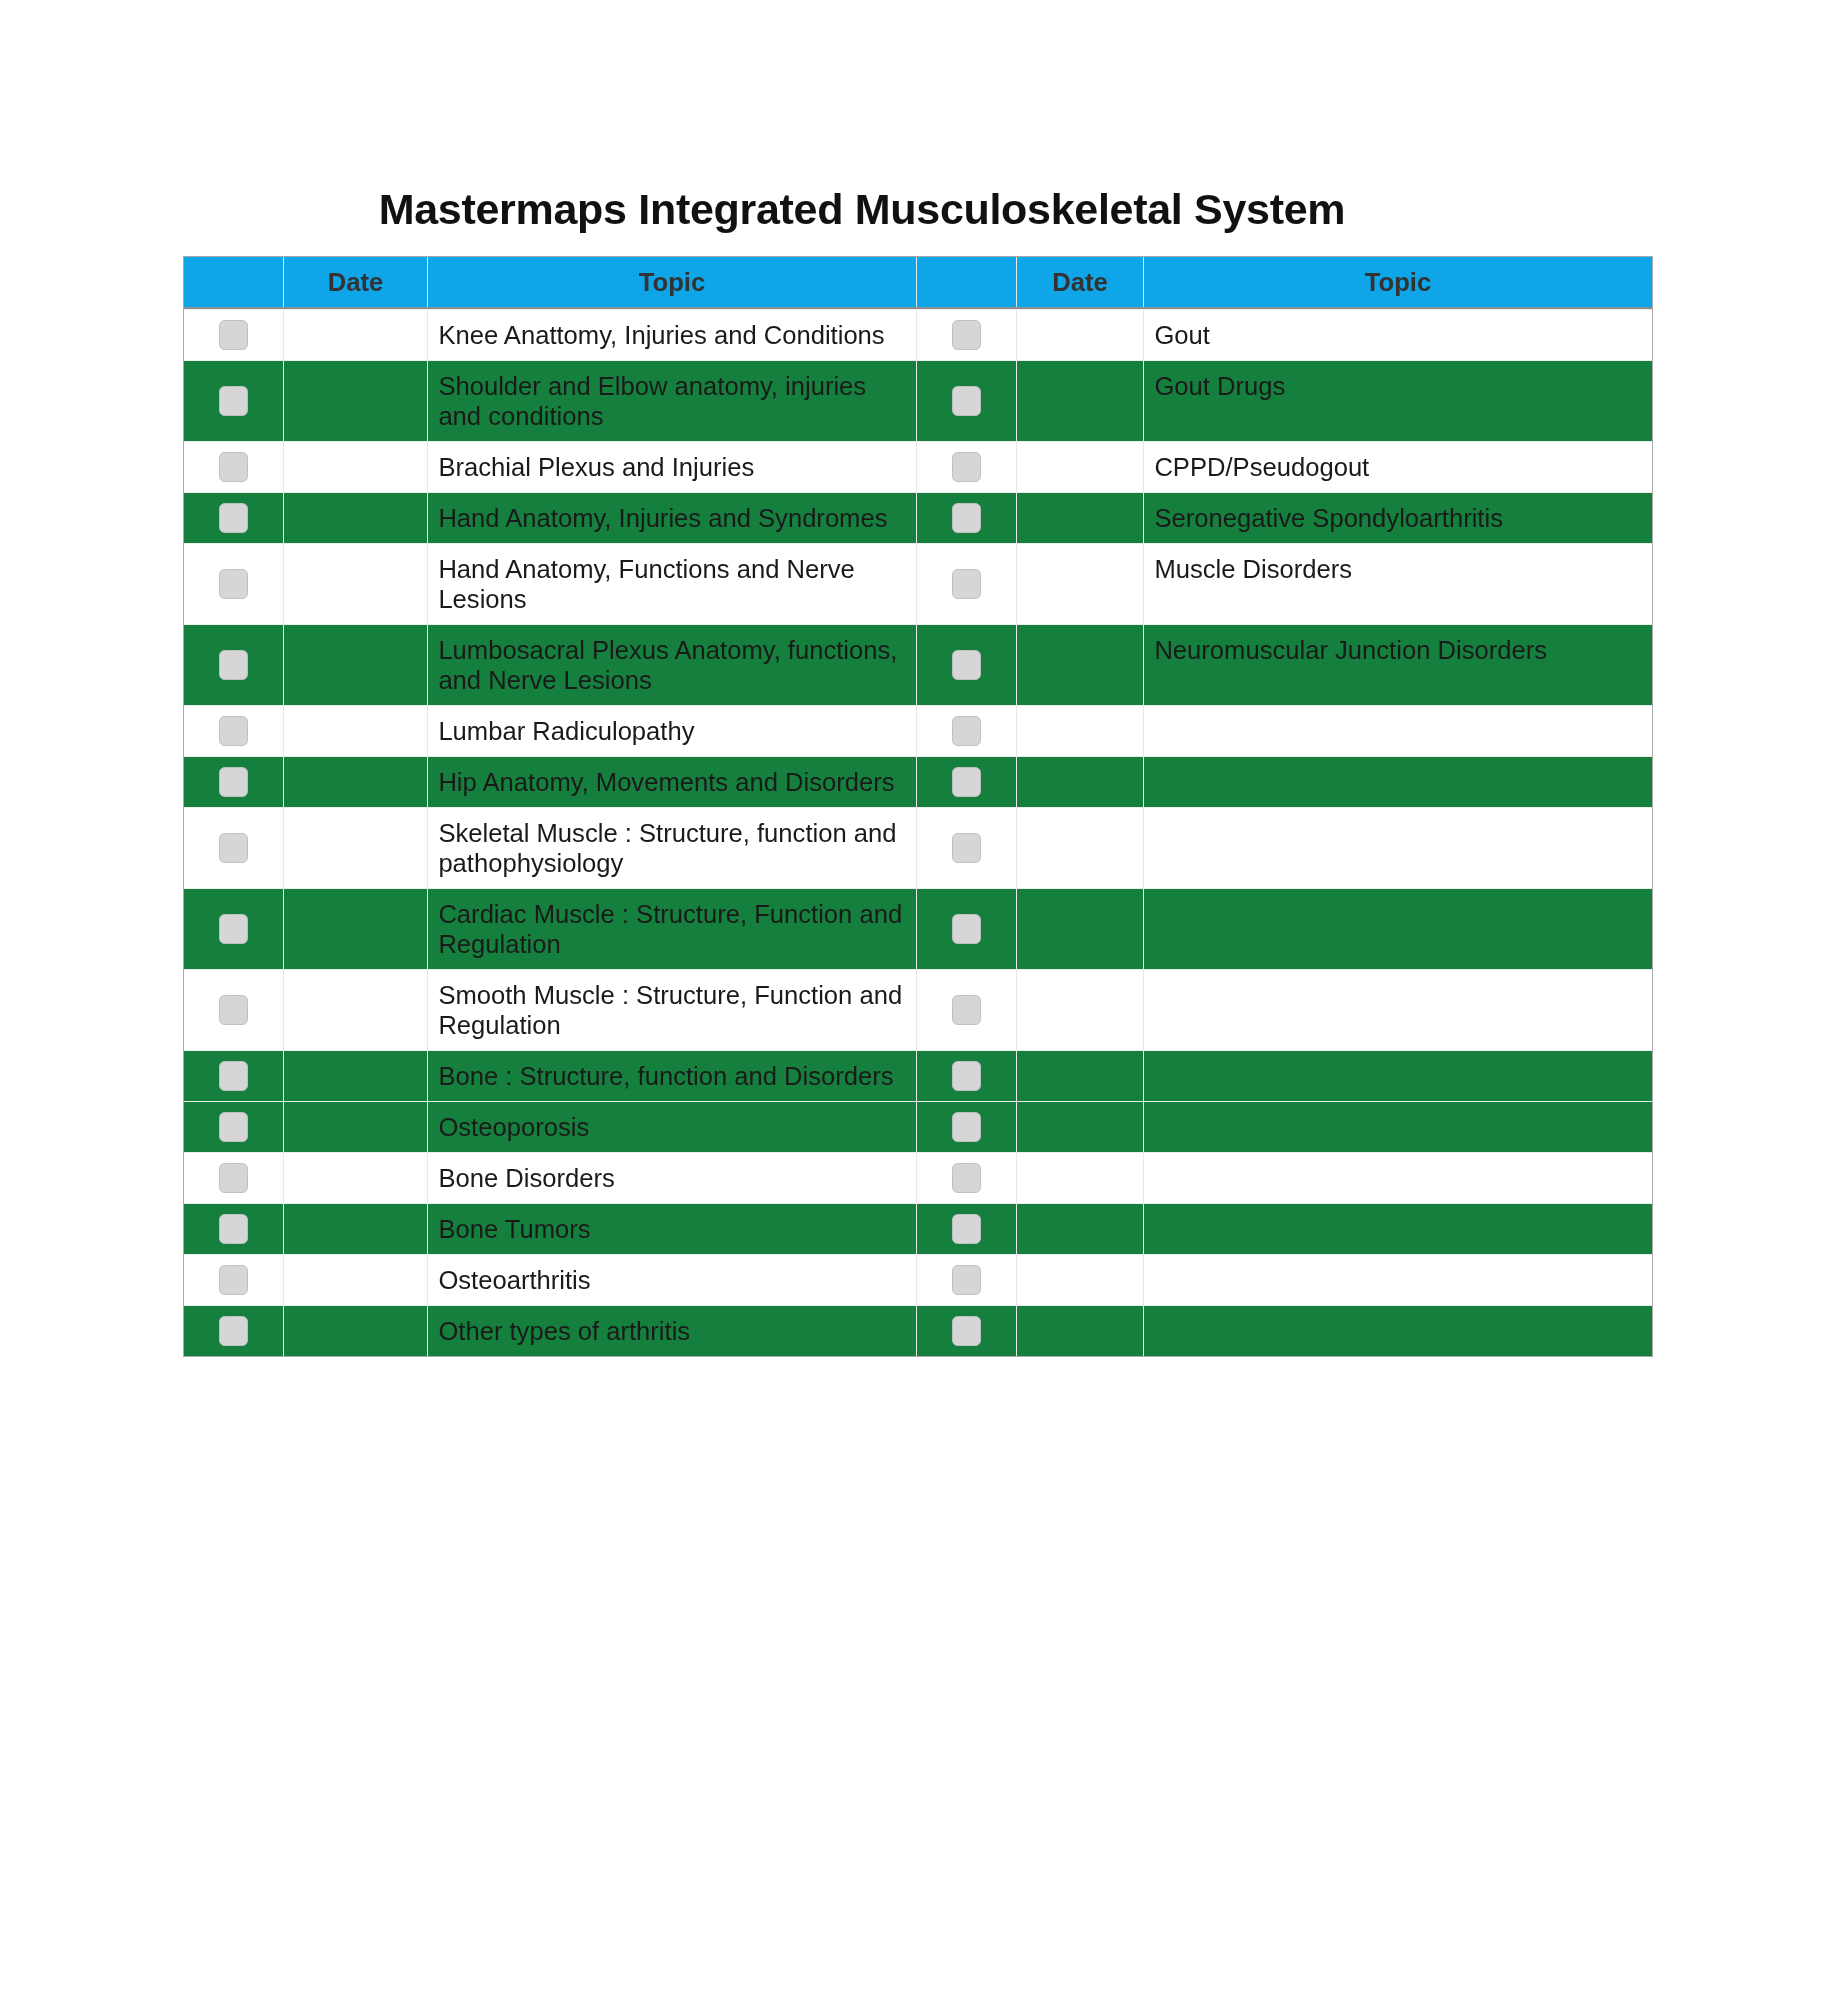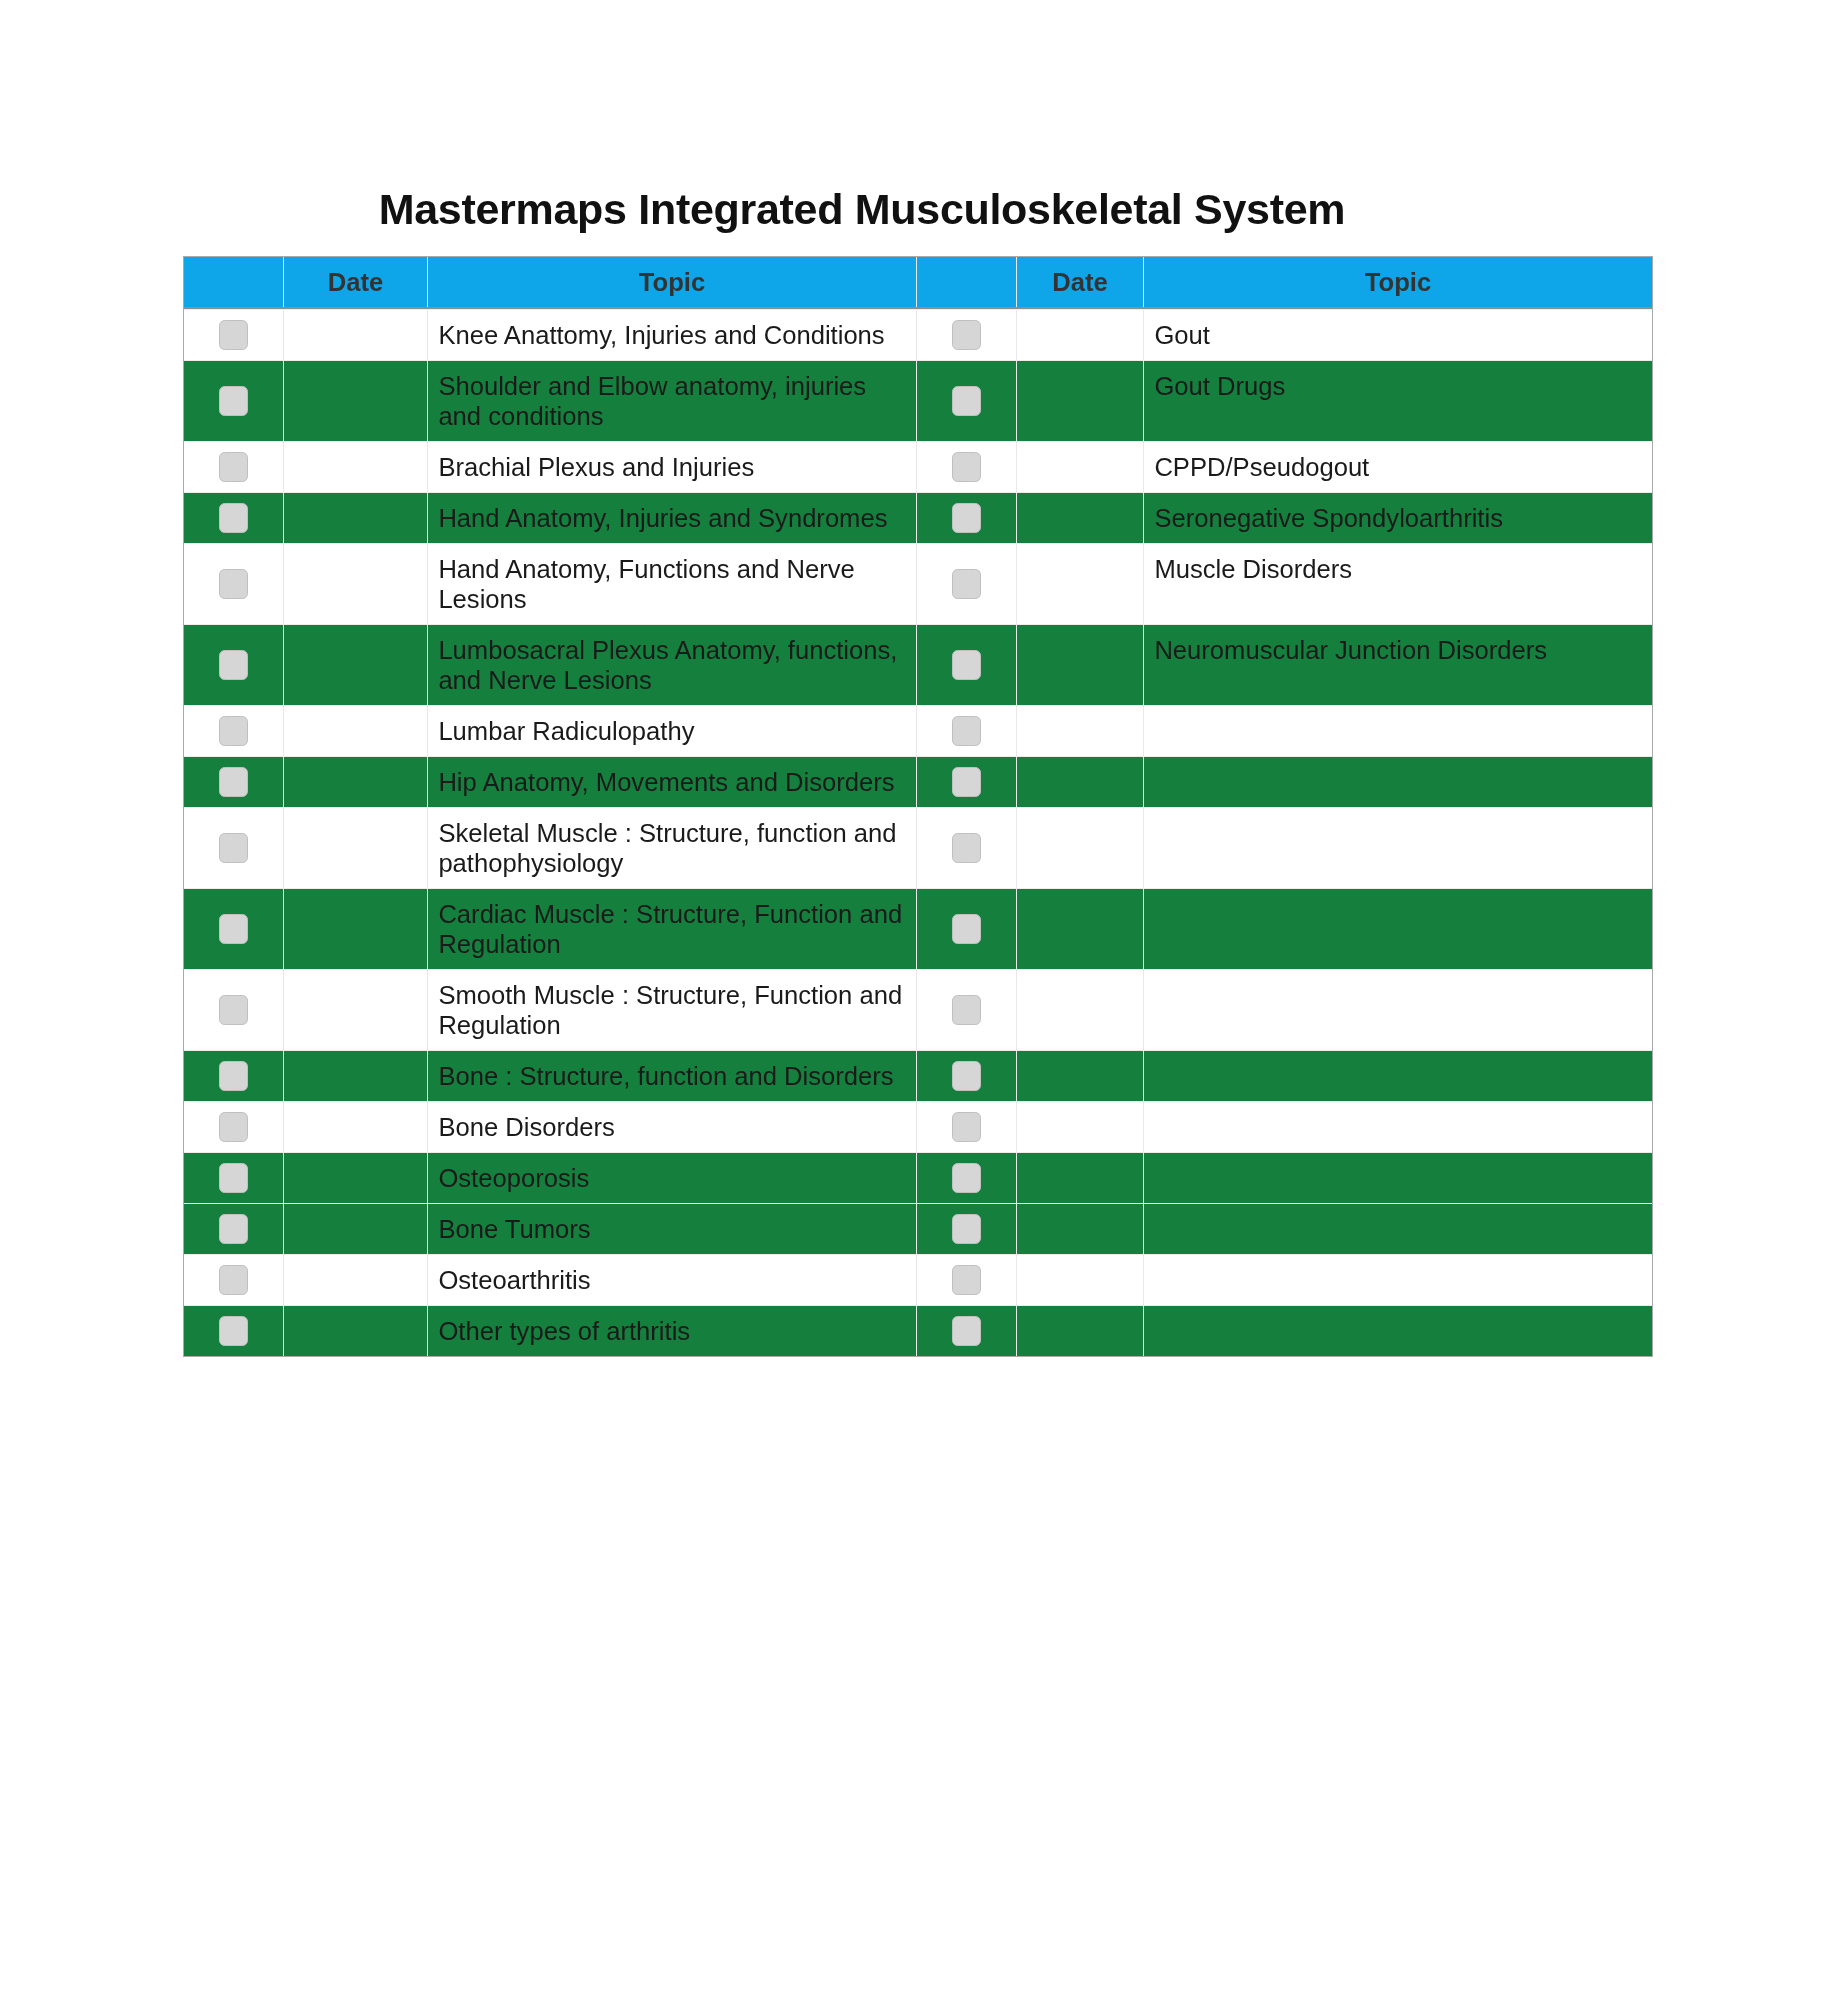--- a/index.html
+++ b/index.html
@@ -184,38 +184,38 @@
           <div class="chk"></div>
         </div>
         <div class="cell c-date"></div>
         <div class="cell c-topic">Bone : Structure, function and Disorders</div>
         <div class="cell c-chk2">
           <div class="chk"></div>
         </div>
         <div class="cell c-date2"></div>
         <div class="cell c-topic2"></div>
       </div>
+      <div class="row h1 alt">
+        <div class="cell c-chk">
+          <div class="chk"></div>
+        </div>
+        <div class="cell c-date"></div>
+        <div class="cell c-topic">Osteoporosis</div>
+        <div class="cell c-chk2">
+          <div class="chk"></div>
+        </div>
+        <div class="cell c-date2"></div>
+        <div class="cell c-topic2"></div>
+      </div>
       <div class="row h1">
         <div class="cell c-chk">
           <div class="chk"></div>
         </div>
         <div class="cell c-date"></div>
         <div class="cell c-topic">Bone Disorders</div>
-        <div class="cell c-chk2">
-          <div class="chk"></div>
-        </div>
-        <div class="cell c-date2"></div>
-        <div class="cell c-topic2"></div>
-      </div>
-      <div class="row h1 alt">
-        <div class="cell c-chk">
-          <div class="chk"></div>
-        </div>
-        <div class="cell c-date"></div>
-        <div class="cell c-topic">Osteoporosis</div>
         <div class="cell c-chk2">
           <div class="chk"></div>
         </div>
         <div class="cell c-date2"></div>
         <div class="cell c-topic2"></div>
       </div>
       <div class="row h1 alt">
         <div class="cell c-chk">
           <div class="chk"></div>
         </div>

